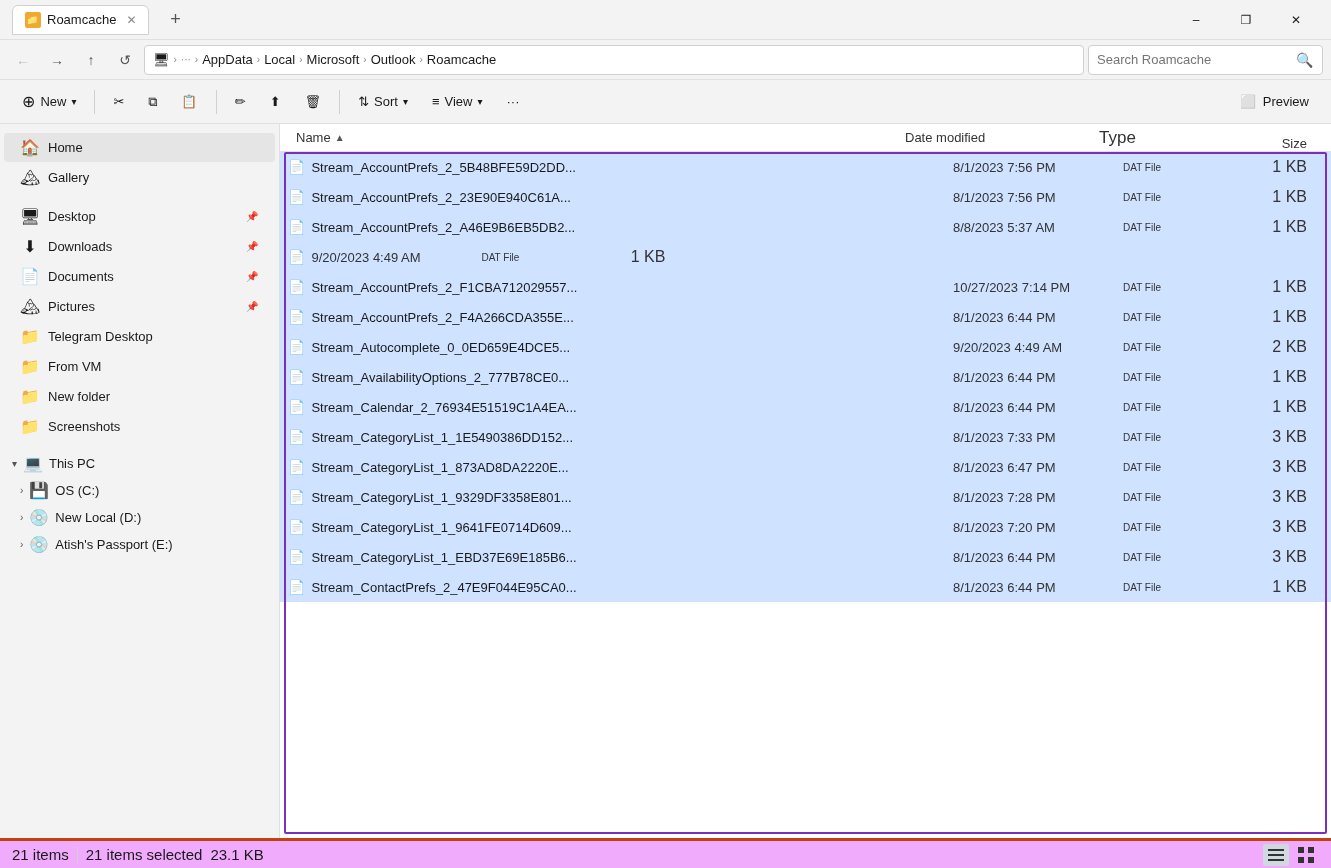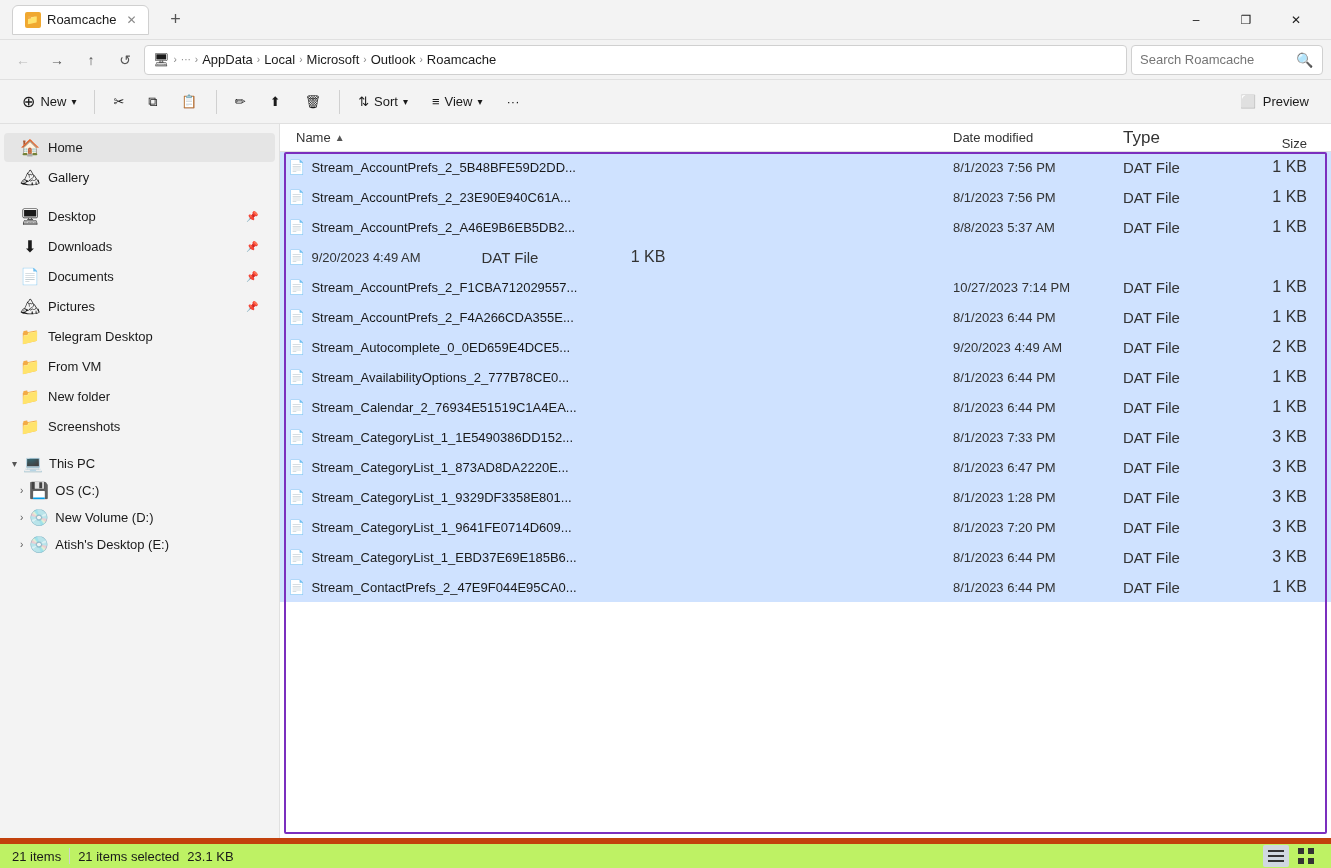--- a/index.html
+++ b/index.html
@@ -20,21 +20,21 @@
 
     
     .nav-bar {
       display: flex; align-items: center; background: #f3f3f3; height: 40px; padding: 0 8px; gap: 4px;
       border-bottom: 1px solid #e0e0e0;
     }
     .nav-btn { width: 30px; height: 30px; display: flex; align-items: center; justify-content: center; cursor: pointer; border-radius: 4px; font-size: 14px; color: #555; }
     .nav-btn.disabled { color: #bbb; cursor: default; }
     .breadcrumb { flex: 1; display: flex; align-items: center; background: #fff; border: 1px solid #d0d0d0; border-radius: 4px; padding: 0 8px; height: 30px; gap: 4px; font-size: 13px; }
     .breadcrumb-sep { color: #888; font-size: 10px; }
-    .search-bar { display: flex; align-items: center; background: #fff; border: 1px solid #d0d0d0; border-radius: 4px; padding: 0 8px; height: 30px; width: 192px; gap: 4px; }
+    .search-bar { display: flex; align-items: center; background: #fff; border: 1px solid #d0d0d0; border-radius: 4px; padding: 0 8px; height: 30px; width: 235px; gap: 4px; }
     .search-input { border: none; outline: none; font-size: 13px; width: 100%; background: transparent; color: #888; }
 
     
     .toolbar {
       display: flex; align-items: center; background: #f3f3f3; height: 44px; padding: 0 12px; gap: 4px;
       border-bottom: 1px solid #e0e0e0;
     }
     .tool-btn { display: flex; align-items: center; gap: 5px; padding: 5px 10px; border-radius: 4px; cursor: pointer; font-size: 13px; }
     .tool-btn-icon { font-size: 16px; }
     .tool-sep { width: 1px; height: 24px; background: #d0d0d0; margin: 0 4px; }
@@ -51,44 +51,44 @@
     .sidebar-item-label { flex: 1; font-size: 13px; }
     .sidebar-pin { color: #888; font-size: 10px; margin-left: auto; }
     .sidebar-group { display: flex; align-items: center; gap: 6px; padding: 4px 12px; cursor: pointer; }
     .sidebar-group-arrow { font-size: 10px; color: #555; }
     .sidebar-group-icon { font-size: 16px; }
     .sidebar-group-label { font-size: 13px; }
     .sidebar-group-child { padding-left: 20px; }
 
     
     .file-area { flex: 1; background: #fff; overflow: auto; position: relative; }
-    .file-header { display: flex; align-items: center; background: #fff; border-bottom: 1px solid #e0e0e0; padding: 0 8px; height: 28px; position: sticky; top: 0; z-index: 10; }
+    .file-header { display: flex; align-items: center; background: #fff; border-bottom: 1px solid #e0e0e0; padding: 0 8px; height: 28px; position: sticky; top: 0; z-index: 10; gap: 24px; }
     .col-name { flex: 1; font-size: 13px; color: #333; font-weight: 400; padding-left: 8px; cursor: pointer; display: flex; align-items: center; gap: 4px; }
     .col-date { width: 170px; font-size: 13px; color: #333; cursor: pointer; }
     .col-type { width: 120px; font-size: 17px; color: #333; cursor: pointer; }
     .col-size { width: 80px; font-size: 13px; color: #333; cursor: pointer; text-align: right; padding-right: 16px; margin-top: 11px; }
     .sort-arrow { font-size: 10px; color: #555; }
 
     .selection-box {
       border: 2px solid #7b2fbe; border-radius: 2px; position: absolute;
       top: 28px; left: 4px; right: 4px; bottom: 4px; pointer-events: none; z-index: 5;
     }
 
     .file-row { display: flex; align-items: center; padding: 0 8px; height: 30px; cursor: pointer; }
     .file-row.selected { background: #cfe2ff; }
     .file-icon { font-size: 14px; margin-right: 6px; color: #777; }
     .file-name { flex: 1; font-size: 13px; overflow: hidden; text-overflow: ellipsis; white-space: nowrap; }
     .file-date { width: 170px; font-size: 13px; color: #333; }
-    .file-type { width: 120px; font-size: 15px; color: #333; }
+    .file-type { width: 120px; font-size: 10px; color: #333; }
     .file-size { width: 80px; font-size: 16px; color: #333; text-align: right; padding-right: 16px; }
 
     
     .status-bar {
-      display: flex; align-items: center; background: #bef264; height: 30px; padding: 0 12px;
-      border-top: 6px solid #c2410c; gap: 8px; font-size: 13px;
+      display: flex; align-items: center; background: #f0abfc; height: 30px; padding: 0 12px;
+      border-top: 3px solid #c2410c; gap: 8px; font-size: 15px;
     }
     .status-sep { width: 1px; height: 16px; background: #d0d0d0; }
     .status-right { margin-left: auto; display: flex; gap: 4px; }
     .view-btn { width: 26px; height: 22px; display: flex; align-items: center; justify-content: center; cursor: pointer; border-radius: 2px; font-size: 14px; }
     .view-btn.active { background: #d0d8e0; }
   </style>
 </head>
 <body>
 
 <div class="title-bar">
@@ -238,26 +238,26 @@
       <span class="sidebar-group-label">This PC</span>
     </div>
     <div class="sidebar-group sidebar-group-child">
       <span class="sidebar-group-arrow">›</span>
       <span class="sidebar-group-icon">💾</span>
       <span class="sidebar-group-label">OS (C:)</span>
     </div>
     <div class="sidebar-group sidebar-group-child">
       <span class="sidebar-group-arrow">›</span>
       <span class="sidebar-group-icon">💿</span>
-      <span class="sidebar-group-label">New Volume (D:)</span>
+      <span class="sidebar-group-label">New Local (D:)</span>
     </div>
     <div class="sidebar-group sidebar-group-child">
       <span class="sidebar-group-arrow">›</span>
       <span class="sidebar-group-icon">💿</span>
-      <span class="sidebar-group-label">Atish's Desktop (E:)</span>
+      <span class="sidebar-group-label">Atish's Passport (E:)</span>
     </div>
   </div>
 
   <div class="file-area" style="position:relative;">
 
     <div class="file-header">
       <div class="col-name">
         Name <span class="sort-arrow">▲</span>
       </div>
       <div class="col-date">Date modified</div>
@@ -340,21 +340,21 @@
         <div class="file-row selected">
       <span class="file-icon">📄</span>
       <span class="file-name">Stream_CategoryList_1_873AD8DA2220E...</span>
       <span class="file-date">8/1/2023 6:47 PM</span>
       <span class="file-type">DAT File</span>
       <span class="file-size">3 KB</span>
     </div>
         <div class="file-row selected">
       <span class="file-icon">📄</span>
       <span class="file-name">Stream_CategoryList_1_9329DF3358E801...</span>
-      <span class="file-date">8/1/2023 1:28 PM</span>
+      <span class="file-date">8/1/2023 7:28 PM</span>
       <span class="file-type">DAT File</span>
       <span class="file-size">3 KB</span>
     </div>
         <div class="file-row selected">
       <span class="file-icon">📄</span>
       <span class="file-name">Stream_CategoryList_1_9641FE0714D609...</span>
       <span class="file-date">8/1/2023 7:20 PM</span>
       <span class="file-type">DAT File</span>
       <span class="file-size">3 KB</span>
     </div>

